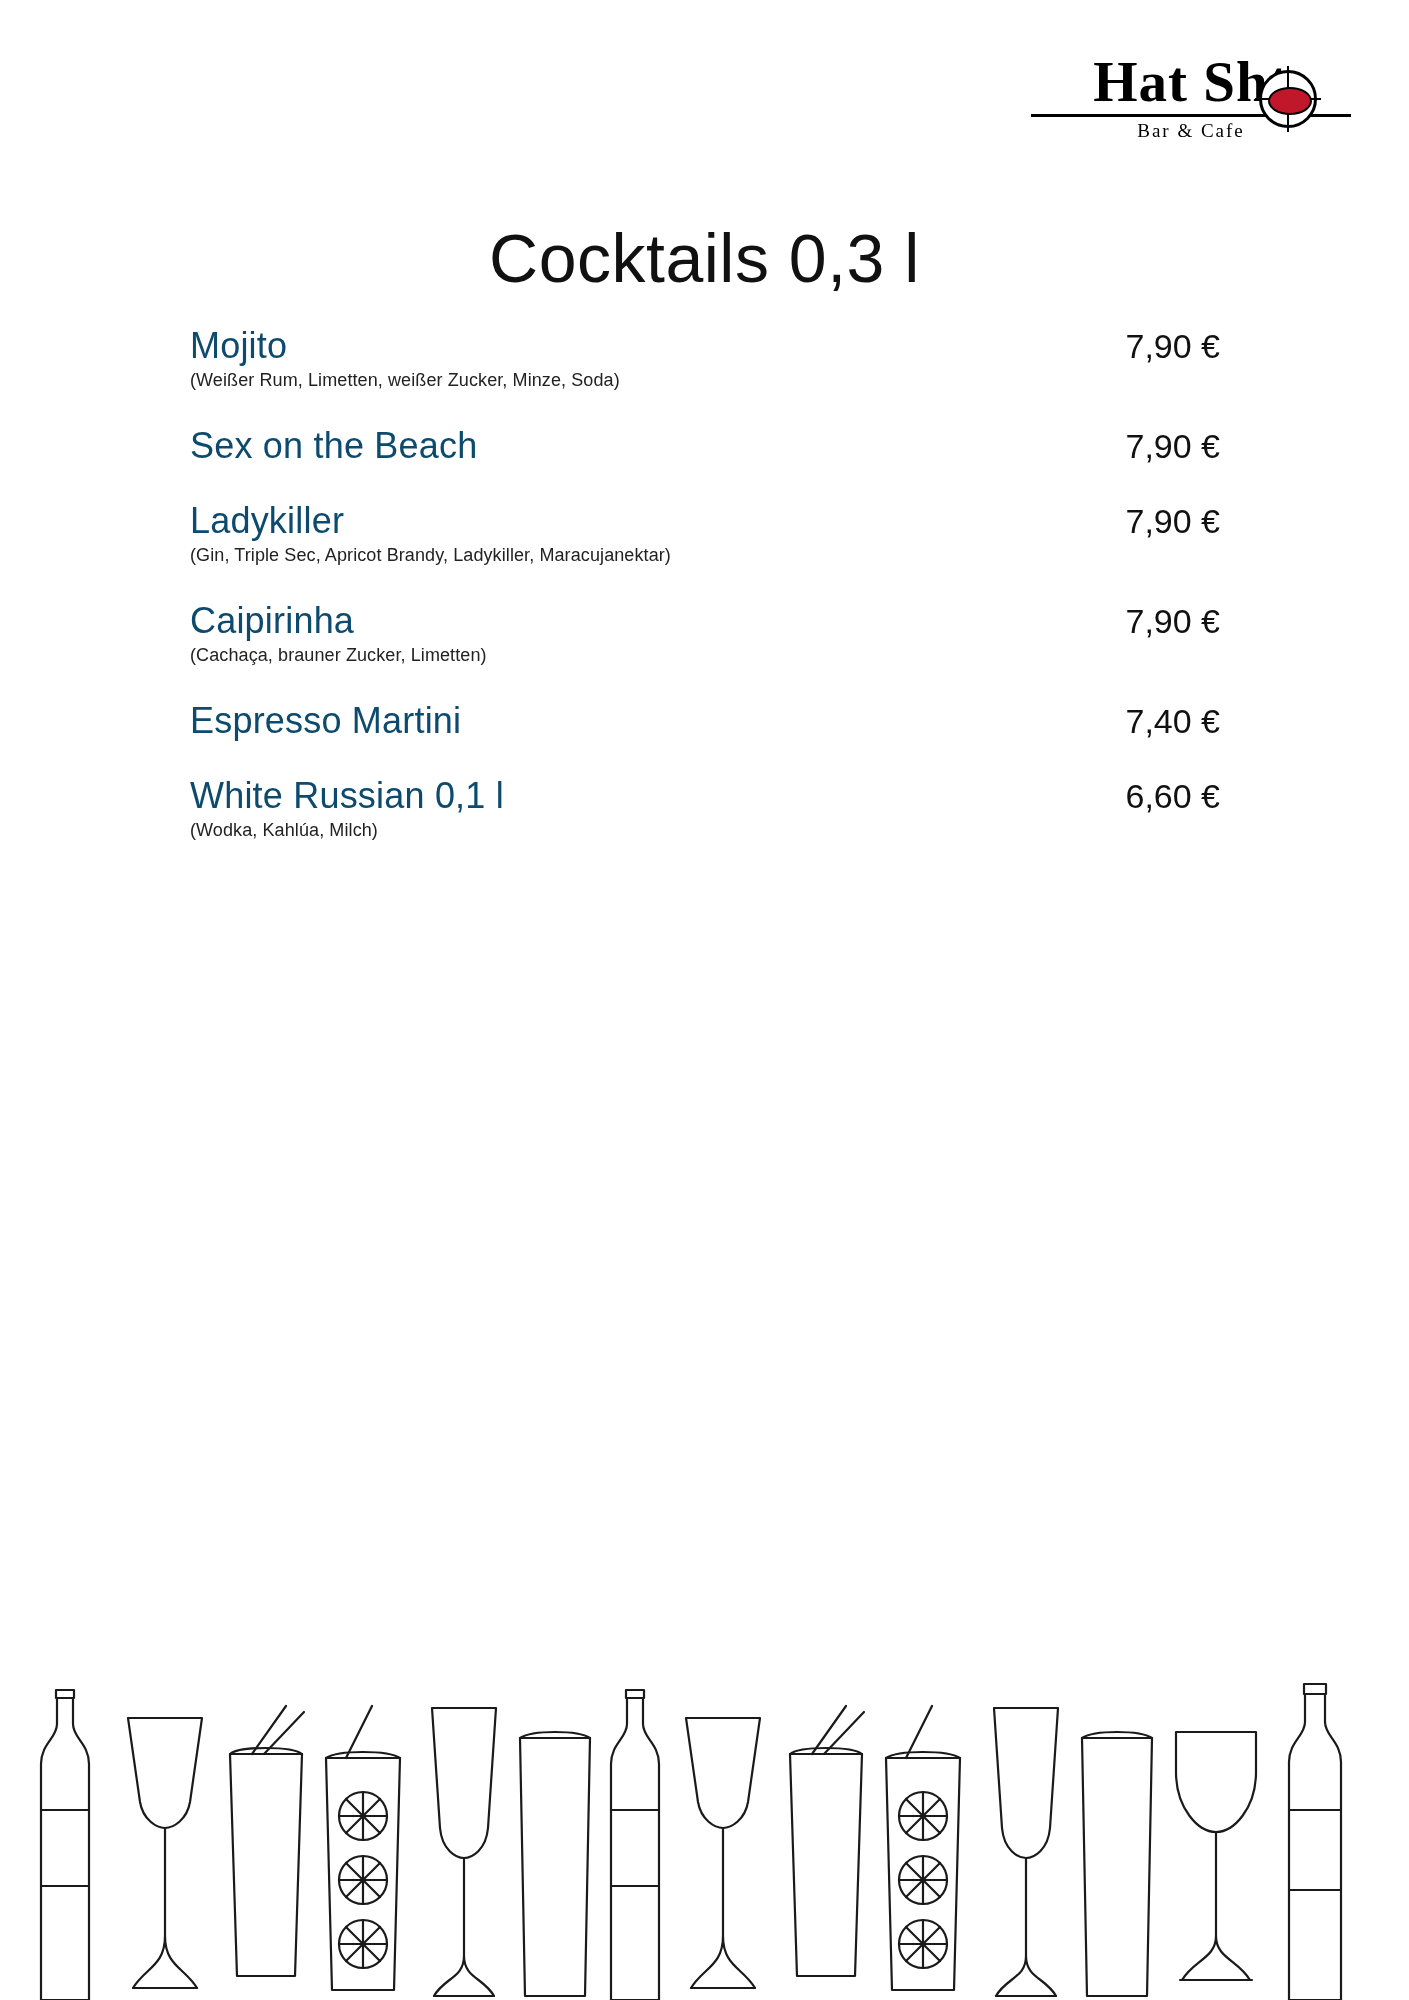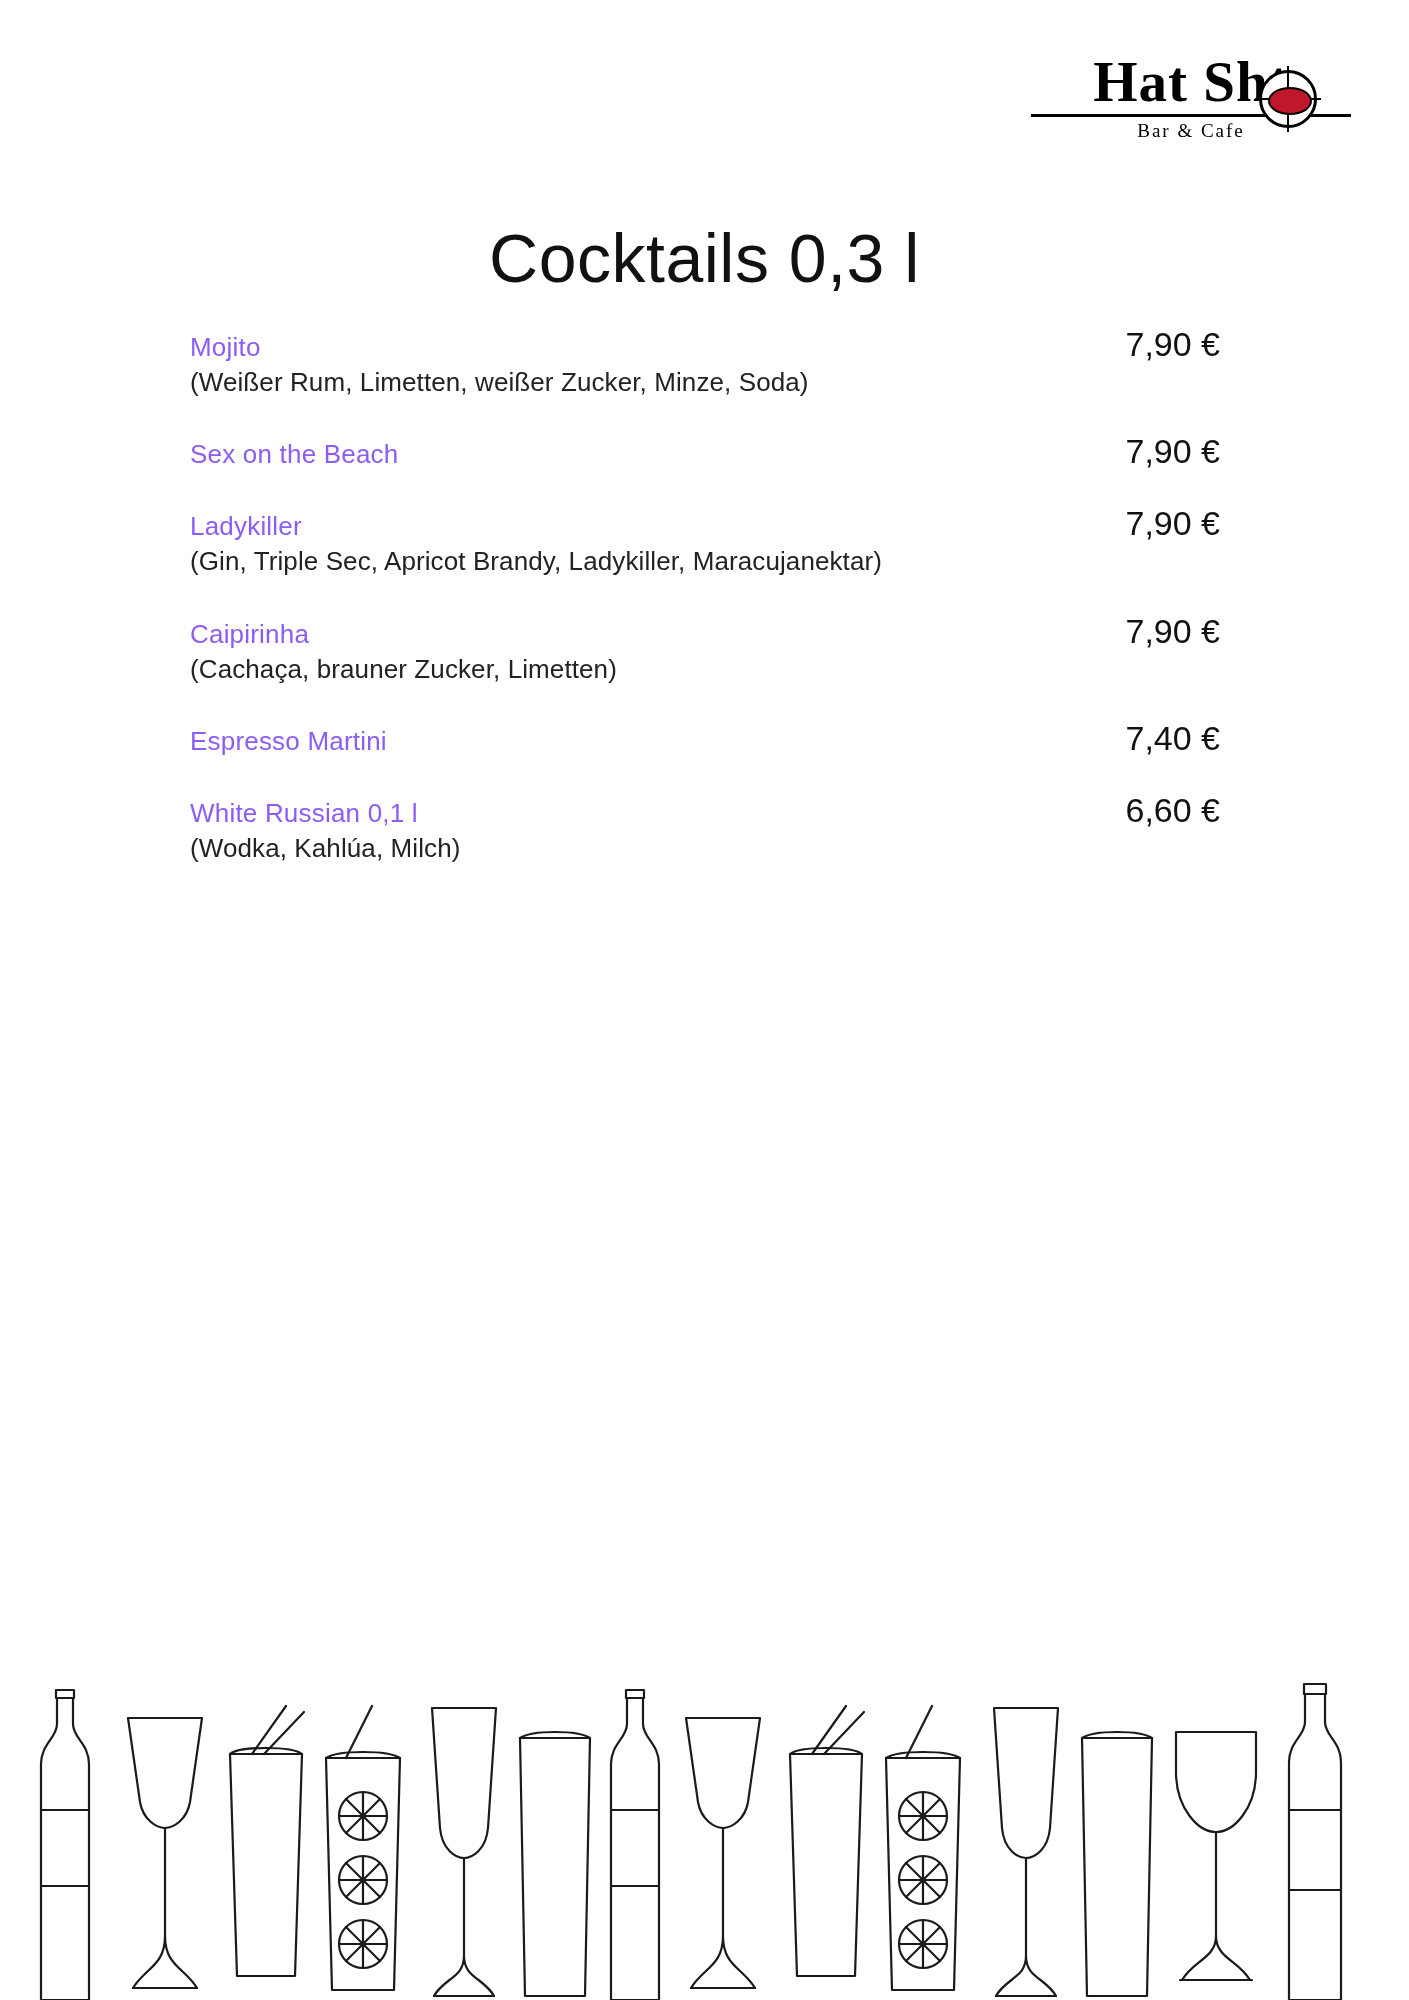--- a/index.html
+++ b/index.html
@@ -100,34 +100,34 @@
   }
   .menu-item {
     margin-bottom: 33px;
   }
   .item-head {
     display: flex;
     align-items: baseline;
     justify-content: space-between;
   }
   .item-name {
-    font-size: 26px;
+    font-size: 36px;
     font-weight: 400;
-    color: #8b5cf6;
+    color: #0c4a6e;
     letter-spacing: 0.2px;
   }
   .item-price {
     font-size: 34px;
     font-weight: 400;
     color: #111;
     white-space: nowrap;
     margin-left: 24px;
   }
   .item-desc {
-    font-size: 26px;
+    font-size: 18px;
     line-height: 1.28;
     color: #222;
     max-width: 740px;
     margin-top: 2px;
     letter-spacing: 0.1px;
   }
 
   
   .artwork {
     position: absolute;

